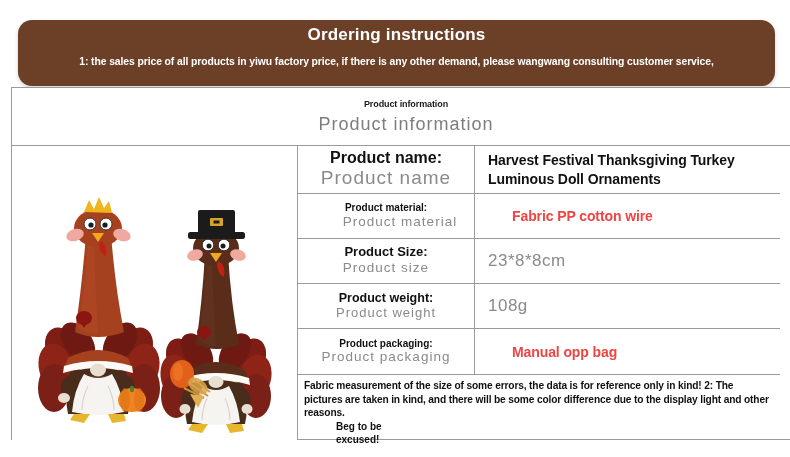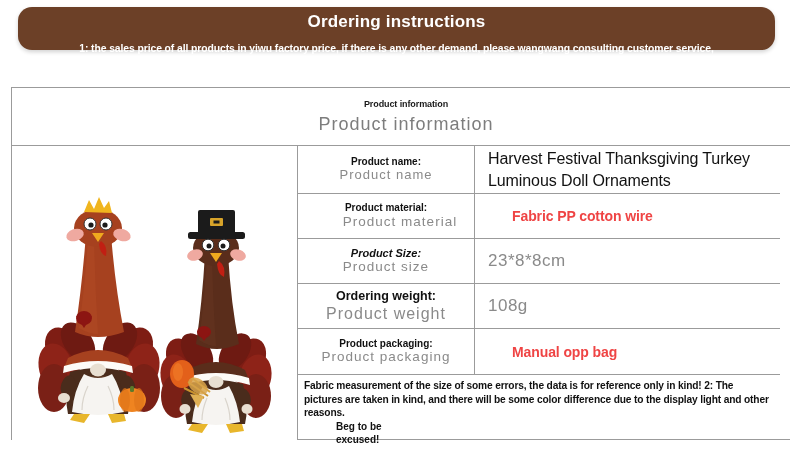--- a/index.html
+++ b/index.html
@@ -12,23 +12,23 @@
     background: #ffffff;
     font-family: "Liberation Sans", sans-serif;
     overflow: hidden;
     position: relative;
   }
 
   
   #banner {
     position: absolute;
     left: 18px;
-    top: 7px;
+    top: 20px;
     width: 757px;
-    height: 43px;
+    height: 66px;
     background: #6c4027;
     border-radius: 14px;
     box-shadow: 0 2px 4px rgba(0,0,0,0.18);
   }
   #banner-title {
     position: absolute;
     top: 5px;
     left: 0;
     width: 100%;
     text-align: center;
@@ -159,34 +159,34 @@
   }
 
   
   #row-name      { height: 48px; }
   #row-material  { height: 45px; text-align: center; }
   #row-size      { height: 45px; }
   #row-weight    { height: 45px; }
   #row-packaging { height: 46px; }
   #row-note      { height: 65px; }
 
-  #row-name .lbl-top      { font-size: 10px; }
-  #row-name .lbl-bot      { font-size: 13px; }
+  #row-name .lbl-top      { font-size: 16px; }
+  #row-name .lbl-bot      { font-size: 19px; }
   #row-material .lbl-top  { font-size: 10px; }
   #row-material .lbl-bot  { font-size: 13.5px; margin-left: 28px; }
-  #row-size .lbl-top      { font-size: 11px; font-style: italic; }
+  #row-size .lbl-top      { font-size: 13px; }
   #row-size .lbl-bot      { font-size: 13.5px; }
   #row-weight .lbl-top    { font-size: 12.5px; }
-  #row-weight .lbl-bot    { font-size: 16px; }
+  #row-weight .lbl-bot    { font-size: 13px; }
   #row-packaging .lbl-top { font-size: 10px; }
   #row-packaging .lbl-bot { font-size: 13.5px; }
 
   .val-bold {
-    font-size: 16px;
-    font-weight: normal;
+    font-size: 14px;
+    font-weight: bold;
     color: #111;
     line-height: 1.35;
     letter-spacing: -0.1px;
   }
   .val-bold-lg {
     font-size: 14px;
     font-weight: bold;
     color: #ef4444;
     letter-spacing: -0.1px;
     padding-left: 24px;
@@ -403,21 +403,21 @@
           <div class="lbl-top">Product Size:</div>
           <div class="lbl-bot">Product size</div>
         </div>
         <div class="val">
           <span class="val-gray">23*8*8cm</span>
         </div>
       </div>
 
       <div class="row" id="row-weight">
         <div class="lbl">
-          <div class="lbl-top">Ordering weight:</div>
+          <div class="lbl-top">Product weight:</div>
           <div class="lbl-bot">Product weight</div>
         </div>
         <div class="val">
           <span class="val-gray">108g</span>
         </div>
       </div>
 
       <div class="row" id="row-packaging">
         <div class="lbl">
           <div class="lbl-top">Product packaging:</div>

